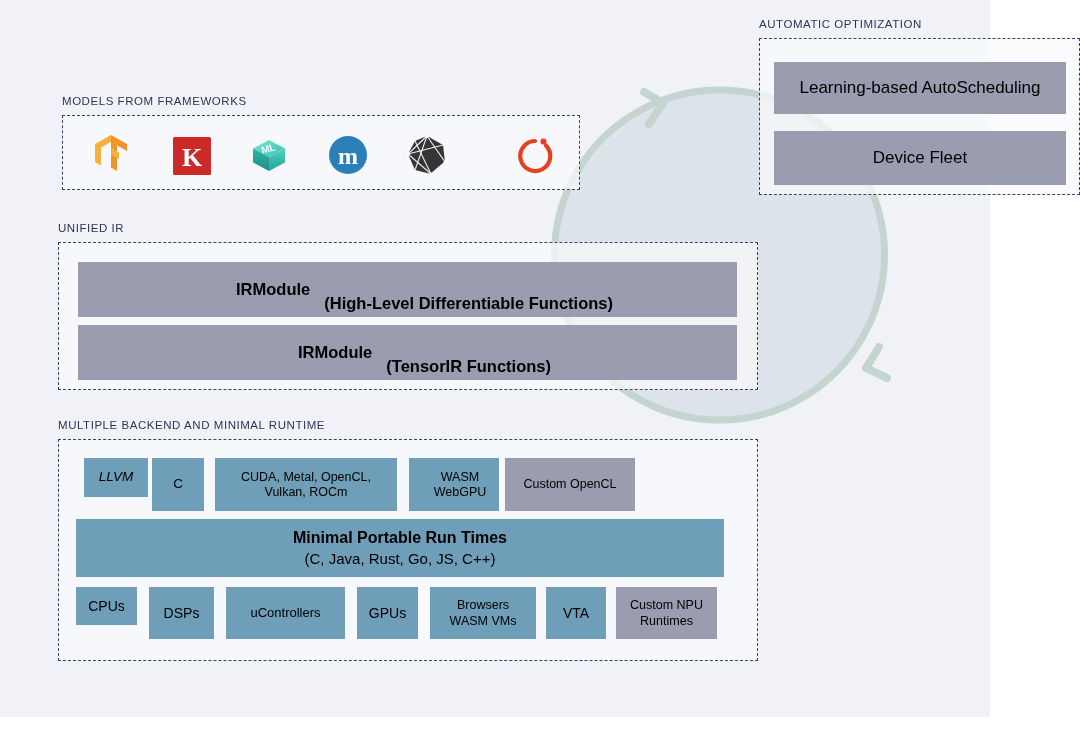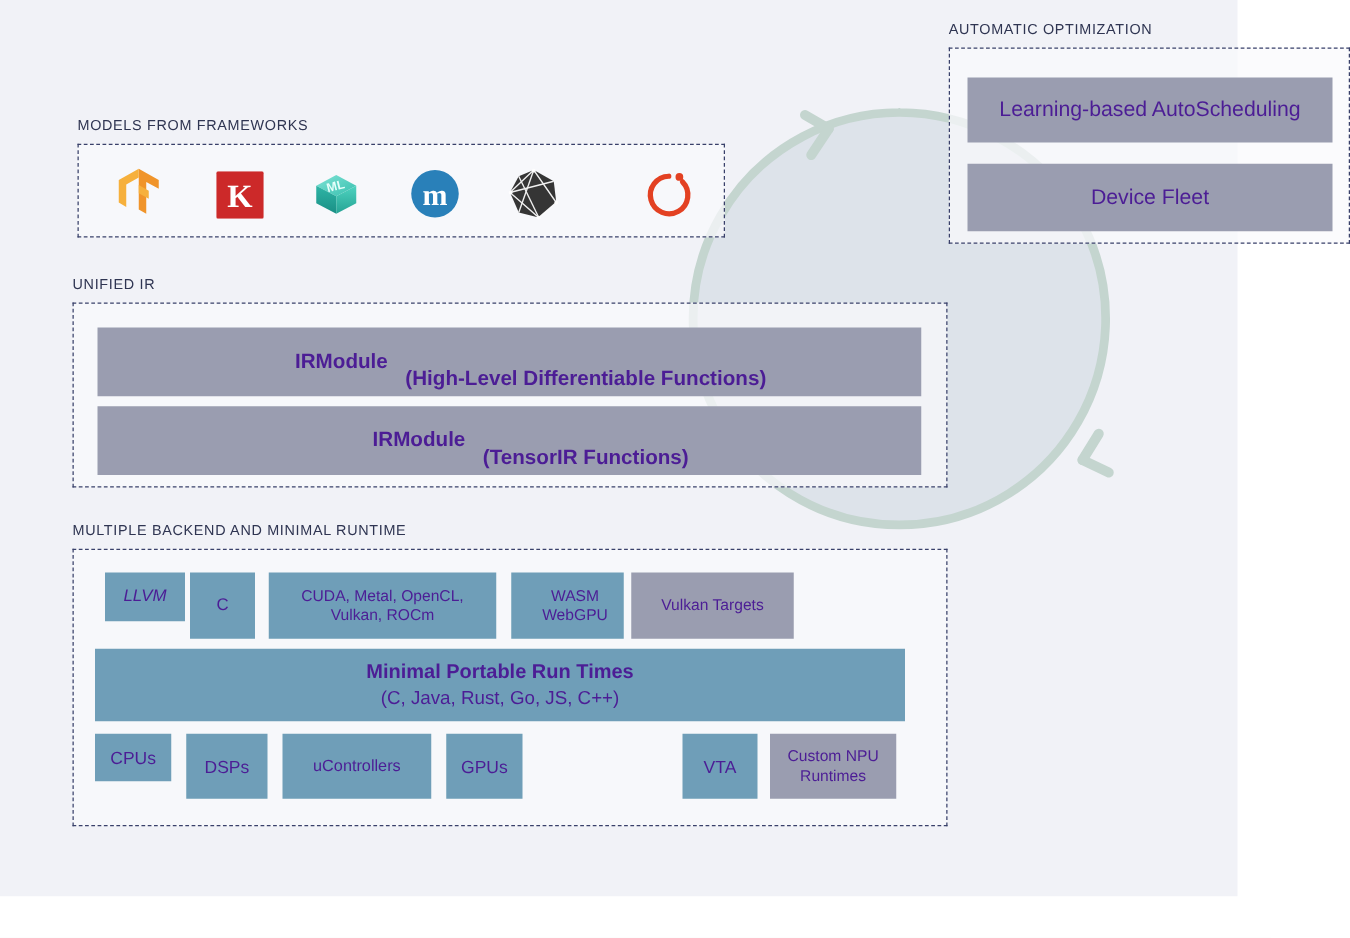--- a/index.html
+++ b/index.html
@@ -53,21 +53,21 @@
   }
 
   
   .box {
     position: absolute;
     box-sizing: border-box;
     display: flex;
     align-items: center;
     justify-content: center;
     text-align: center;
-    color: #4c1d95;
+    color: #000000;
     line-height: 1.2;
   }
   .box-gray   { background: #9a9db0; }
   .box-steel  { background: #6f9eb8; }
 
   .irmodule-box {
     font-size: 16.5px;
     padding-left: 34px;
   }
   .irmodule-box b { font-weight: 700; }
@@ -207,31 +207,33 @@
   <div class="section-label" style="left:58px; top:419px;">MULTIPLE BACKEND AND MINIMAL RUNTIME</div>
 
   <div class="dashed-box" style="left:58px; top:439px; width:700px; height:222px;"></div>
 
   <div class="box box-steel backend-box" style="left:84px; top:458px; width:64px; height:39px;font-style:italic;">LLVM</div>
   <div class="box box-steel backend-box" style="left:152px; top:458px; width:52px; height:53px;">C</div>
   <div class="box box-steel backend-box small" style="left:215px; top:458px; width:182px; height:53px; white-space:pre-line;">CUDA, Metal, OpenCL,
 Vulkan, ROCm</div>
   <div class="box box-steel backend-box small" style="left:409px; top:458px; width:90px; height:53px; white-space:pre-line;padding-left:12px;">WASM
 WebGPU</div>
-  <div class="box box-gray backend-box small" style="left:505px; top:458px; width:130px; height:53px;">Vulkan Targets</div>
+  <div class="box box-gray backend-box small" style="left:505px; top:458px; width:130px; height:53px;">Custom OpenCL</div>
 
   <div class="box box-steel runtime-box" style="left:76px; top:519px; width:648px; height:58px;">
     <span class="title">Minimal Portable Run Times</span>
     <span class="subtitle">(C, Java, Rust, Go, JS, C++)</span>
   </div>
 
   <div class="box box-steel device-box" style="left:76px; top:587px; width:61px; height:38px;">CPUs</div>
   <div class="box box-steel device-box" style="left:149px; top:587px; width:65px; height:52px;">DSPs</div>
   <div class="box box-steel device-box small" style="left:226px; top:587px; width:119px; height:52px; font-size:13px;">uControllers</div>
   <div class="box box-steel device-box" style="left:357px; top:587px; width:61px; height:52px;">GPUs</div>
+  <div class="box box-steel device-box two-line" style="left:430px; top:587px; width:106px; height:52px; white-space:pre-line;">Browsers
+WASM VMs</div>
   <div class="box box-steel device-box" style="left:546px; top:587px; width:60px; height:52px;">VTA</div>
   <div class="box box-gray device-box two-line" style="left:616px; top:587px; width:101px; height:52px; white-space:pre-line;">Custom NPU
 Runtimes</div>
 
   <div class="section-label" style="left:759px; top:18px;">AUTOMATIC OPTIMIZATION</div>
 
   <div class="dashed-box" style="left:759px; top:38px; width:321px; height:157px;"></div>
 
   <div class="box box-gray opt-box" style="left:774px; top:62px; width:292px; height:52px;">Learning-based AutoScheduling</div>
 

